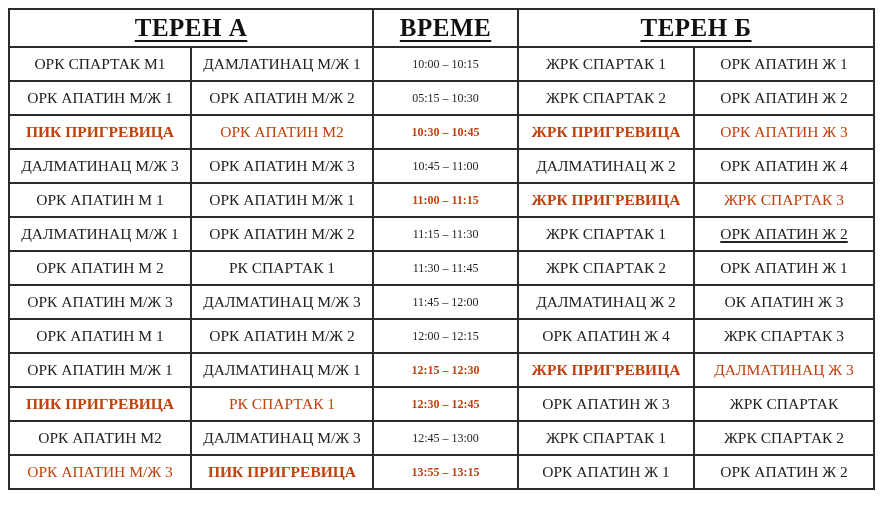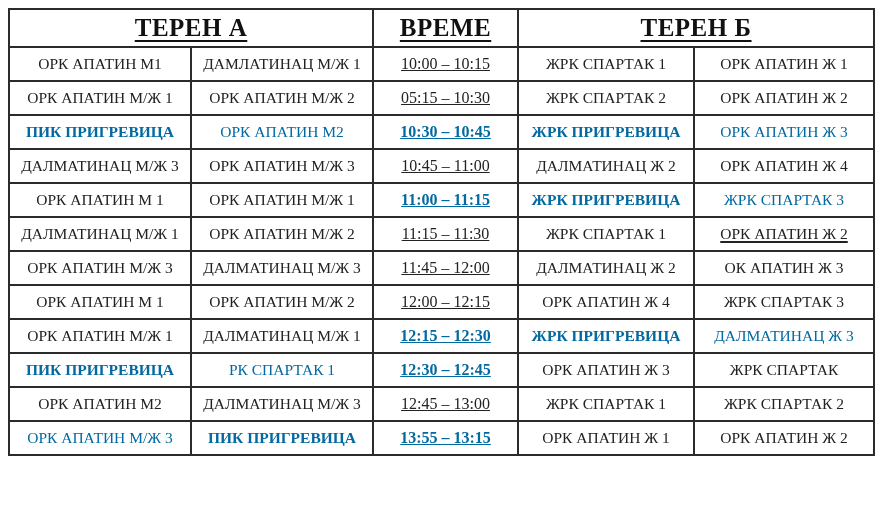--- a/index.html
+++ b/index.html
@@ -45,25 +45,24 @@
     text-decoration-thickness: 2px;
     text-underline-offset: 4px;
   }
   td {
     height: 30px;
     padding: 1px 3px;
     font-size: 15.5px;
     color: #222222;
   }
   td.time {
-    font-size: 16px;
-    text-decoration: underline;
+    font-size: 12px;
   }
   td.red {
-    color: #0369a1;
+    color: #c2410c;
     border-radius: 13px;
   }
   td.bold {
     font-weight: 700;
   }
   td.underline {
     text-decoration: underline;
     text-decoration-thickness: 1.5px;
     text-underline-offset: 2px;
   }
@@ -89,21 +88,21 @@
           <span class="hd">ВРЕМЕ</span>
         </th>
         <th colspan="2">
           <span class="hd">ТЕРЕН Б</span>
         </th>
       </tr>
     </thead>
     <tbody>
 
     <tr>
-          <td>ОРК АПАТИН М1</td>
+          <td>ОРК СПАРТАК М1</td>
           <td>ДАМЛАТИНАЦ М/Ж 1</td>
           <td class="time">10:00 – 10:15</td>
           <td>ЖРК СПАРТАК 1</td>
           <td>ОРК АПАТИН Ж 1</td>
         </tr>
         <tr>
           <td>ОРК АПАТИН М/Ж 1</td>
           <td>ОРК АПАТИН М/Ж 2</td>
           <td class="time">05:15 – 10:30</td>
           <td>ЖРК СПАРТАК 2</td>
@@ -129,20 +128,27 @@
           <td class="time red bold">11:00 – 11:15</td>
           <td class="red bold">ЖРК ПРИГРЕВИЦА</td>
           <td class="red">ЖРК СПАРТАК 3</td>
         </tr>
         <tr>
           <td>ДАЛМАТИНАЦ М/Ж 1</td>
           <td>ОРК АПАТИН М/Ж 2</td>
           <td class="time">11:15 – 11:30</td>
           <td>ЖРК СПАРТАК 1</td>
           <td class="underline">ОРК АПАТИН Ж 2</td>
+        </tr>
+        <tr>
+          <td>ОРК АПАТИН М 2</td>
+          <td>РК СПАРТАК 1</td>
+          <td class="time">11:30 – 11:45</td>
+          <td>ЖРК СПАРТАК 2</td>
+          <td>ОРК АПАТИН Ж 1</td>
         </tr>
         <tr>
           <td>ОРК АПАТИН М/Ж 3</td>
           <td>ДАЛМАТИНАЦ М/Ж 3</td>
           <td class="time">11:45 – 12:00</td>
           <td>ДАЛМАТИНАЦ Ж 2</td>
           <td>ОК АПАТИН Ж 3</td>
         </tr>
         <tr>
           <td>ОРК АПАТИН М 1</td>

